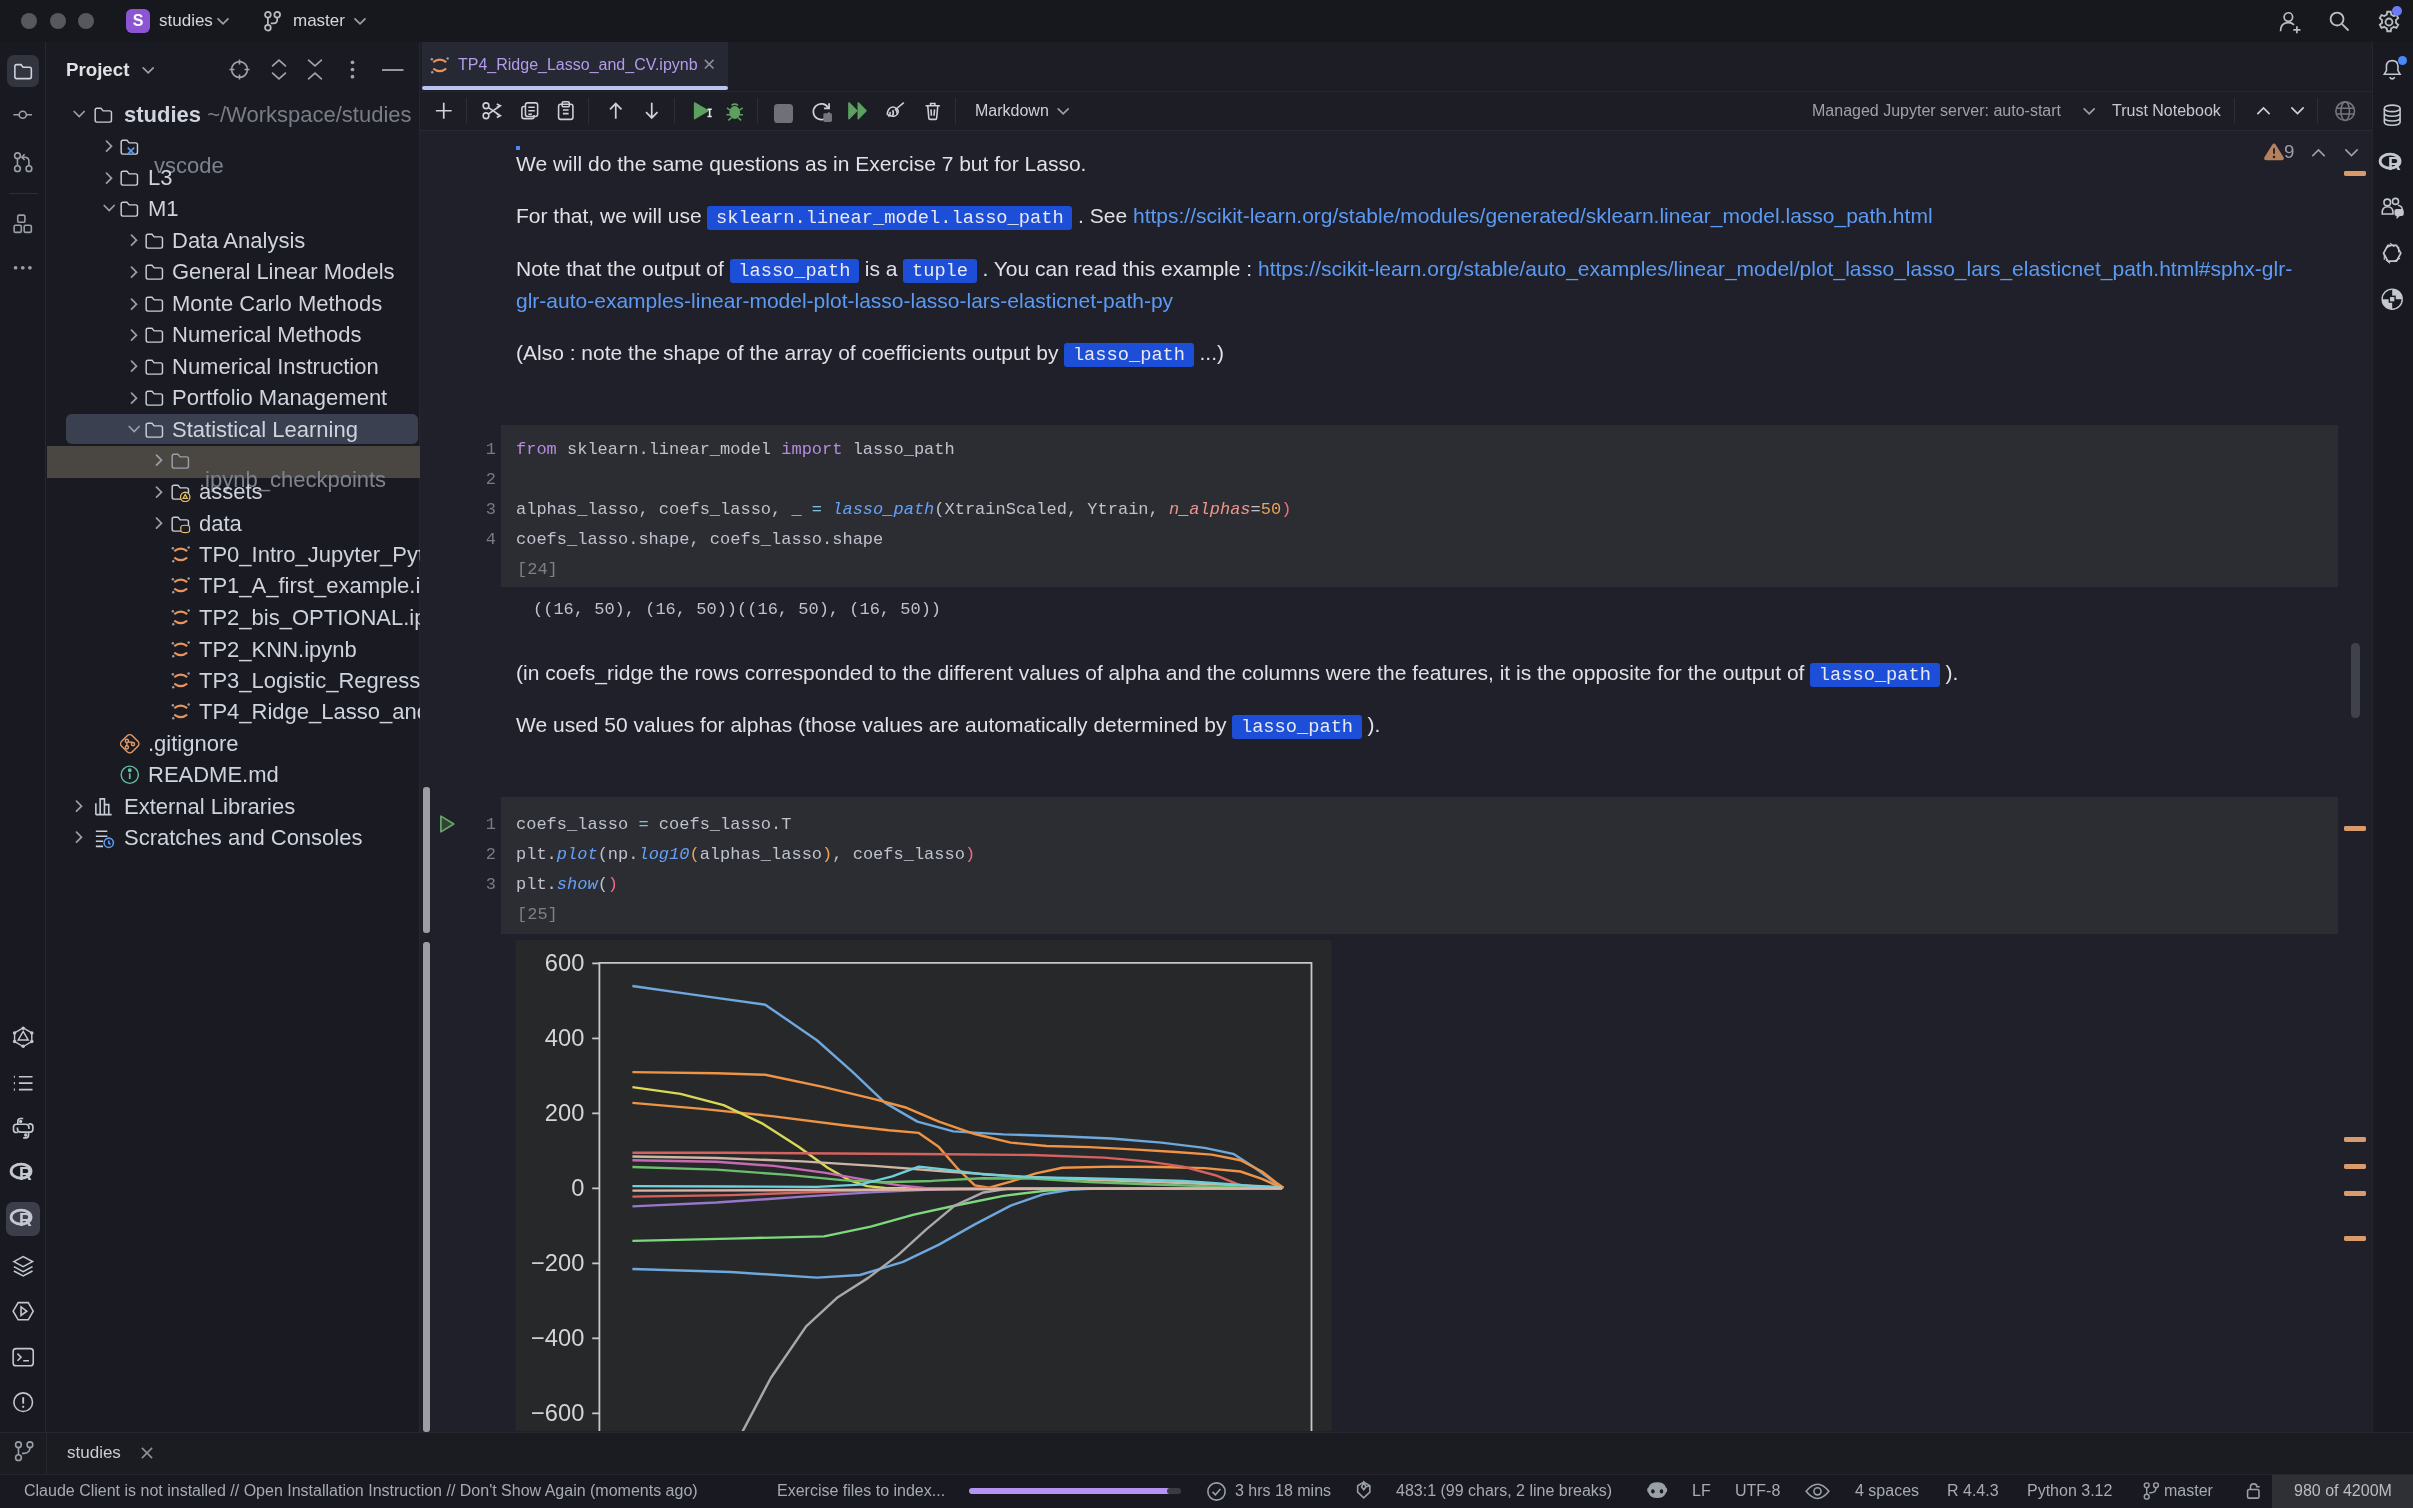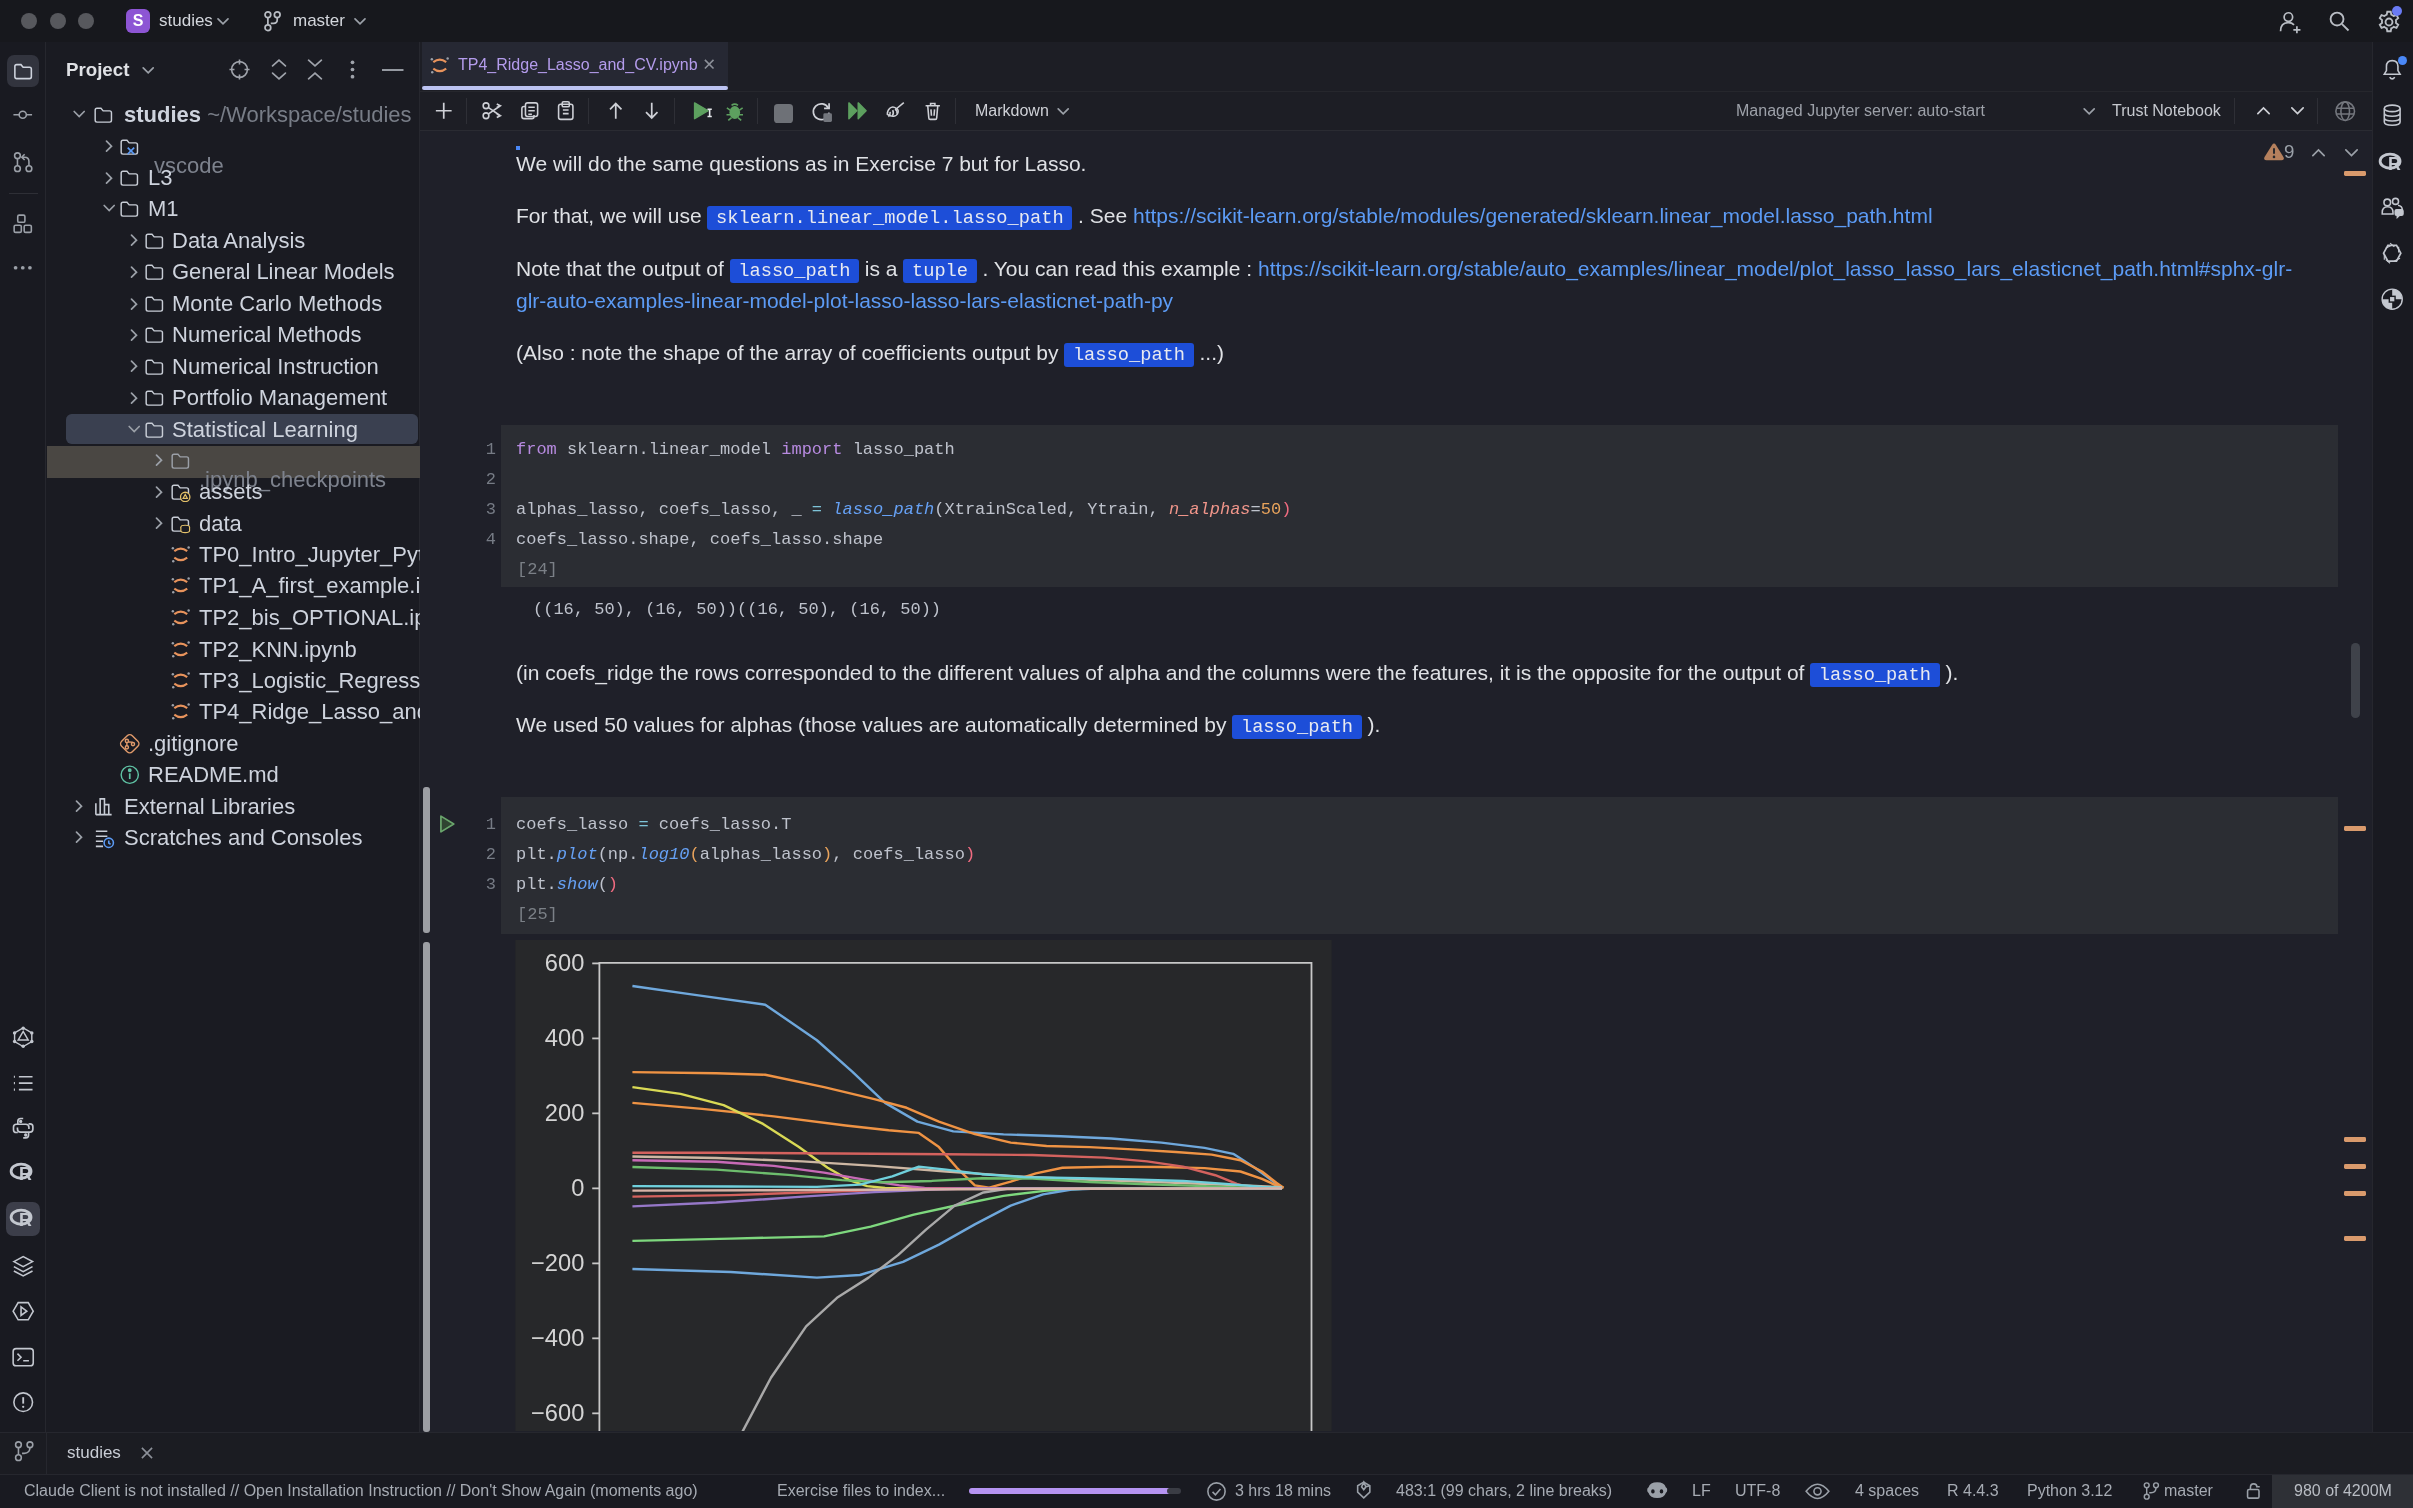--- a/index.html
+++ b/index.html
@@ -430,21 +430,21 @@
   <path d="M18.5 13 q-5-4-9 0 q-4 4-3.5 8.5 q4.5 3 9 2.5 q4.5-0.5 6-5 q1-4.5-2.5-6 z" stroke-width="2"></path>
 </svg>
 <svg class="ic" style="left:922px;top:100px;" width="21.5" height="21.5" viewBox="0 0 30 30" fill="none" stroke="#ced0d6" stroke-width="2.2">
   <path d="M5 8 h20 M12 8 V5 h6 v3 M8 8 l1.5 17 q0 2 2 2 h7 q2 0 2-2 L22 8 M12.5 13 l0.7 9 M17.5 13 l-0.7 9"></path>
 </svg>
 <div class="abs" style="left:955px;top:98px;width:1.4px;height:26px;background:#2e2f36;"></div>
 <div class="abs tool" style="left:975px;top:91px;color:#ced0d6;">Markdown</div>
 <svg class="ic" style="left:1056px;top:106px;" width="14.4" height="10" viewBox="0 0 20 14">
     <path d="M3 4 L10 11 L17 4" stroke="#9ba0a8" stroke-width="2.4" fill="none" stroke-linecap="round"></path>
   </svg>
-<div class="abs tool" style="left:1736px;top:91px;color:#9da1a9;">Managed Jupyter server: auto-start</div>
+<div class="abs tool" style="left:1812px;top:91px;color:#9da1a9;">Managed Jupyter server: auto-start</div>
 <svg class="ic" style="left:2082px;top:106px;" width="14.4" height="10" viewBox="0 0 20 14">
     <path d="M3 4 L10 11 L17 4" stroke="#9ba0a8" stroke-width="2.4" fill="none" stroke-linecap="round"></path>
   </svg>
 <div class="abs tool" style="left:2112px;top:91px;color:#c6c9cf;">Trust Notebook</div>
 <div class="abs" style="left:2234px;top:98px;width:1.4px;height:26px;background:#2e2f36;"></div>
 <svg class="ic" style="left:2255px;top:105px;" width="17" height="11.5" viewBox="0 0 24 16">
     <path d="M4 12 L12 4 L20 12" stroke="#ced0d6" stroke-width="2.4" fill="none" stroke-linecap="round"></path>
   </svg>
 <svg class="ic" style="left:2289px;top:105px;" width="17" height="11.5" viewBox="0 0 24 16">
     <path d="M4 4 L12 12 L20 4" stroke="#ced0d6" stroke-width="2.4" fill="none" stroke-linecap="round"></path>

